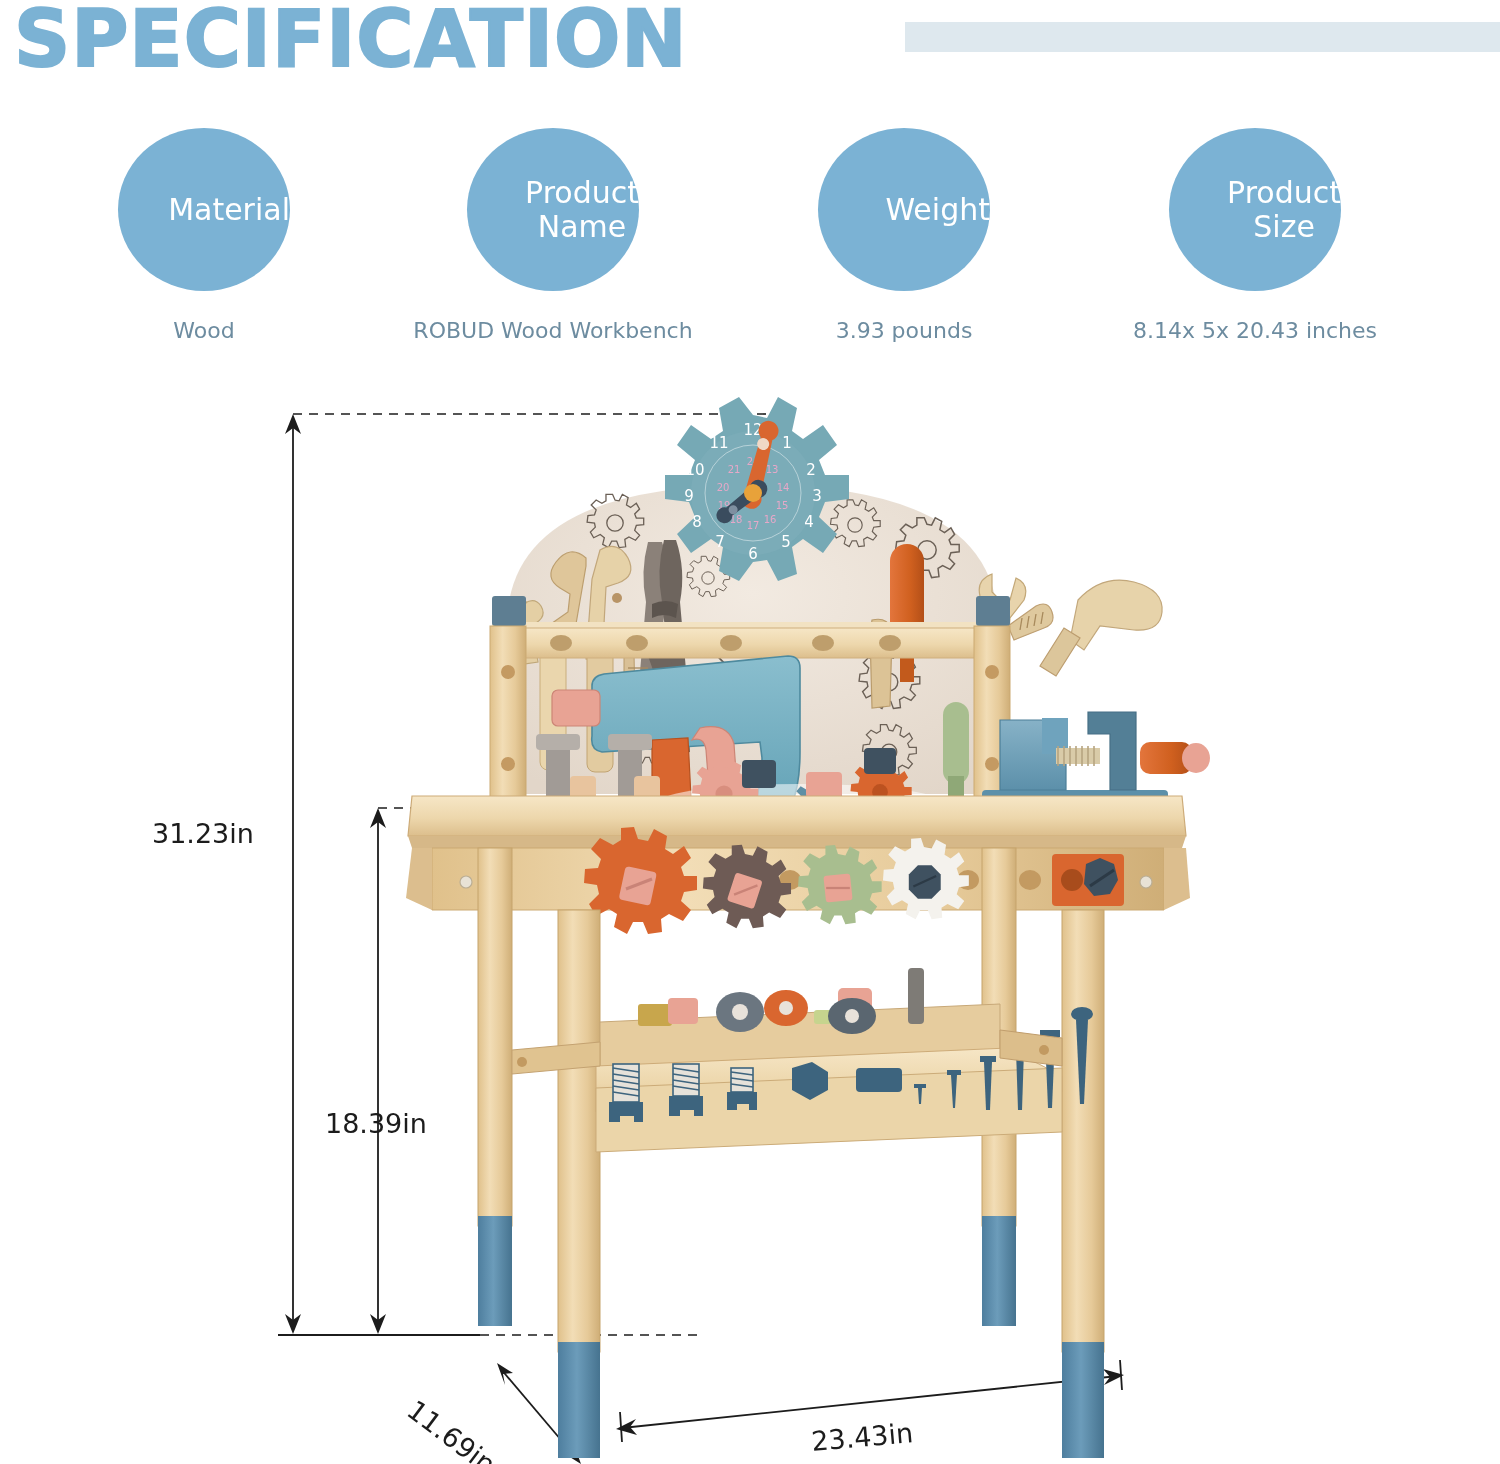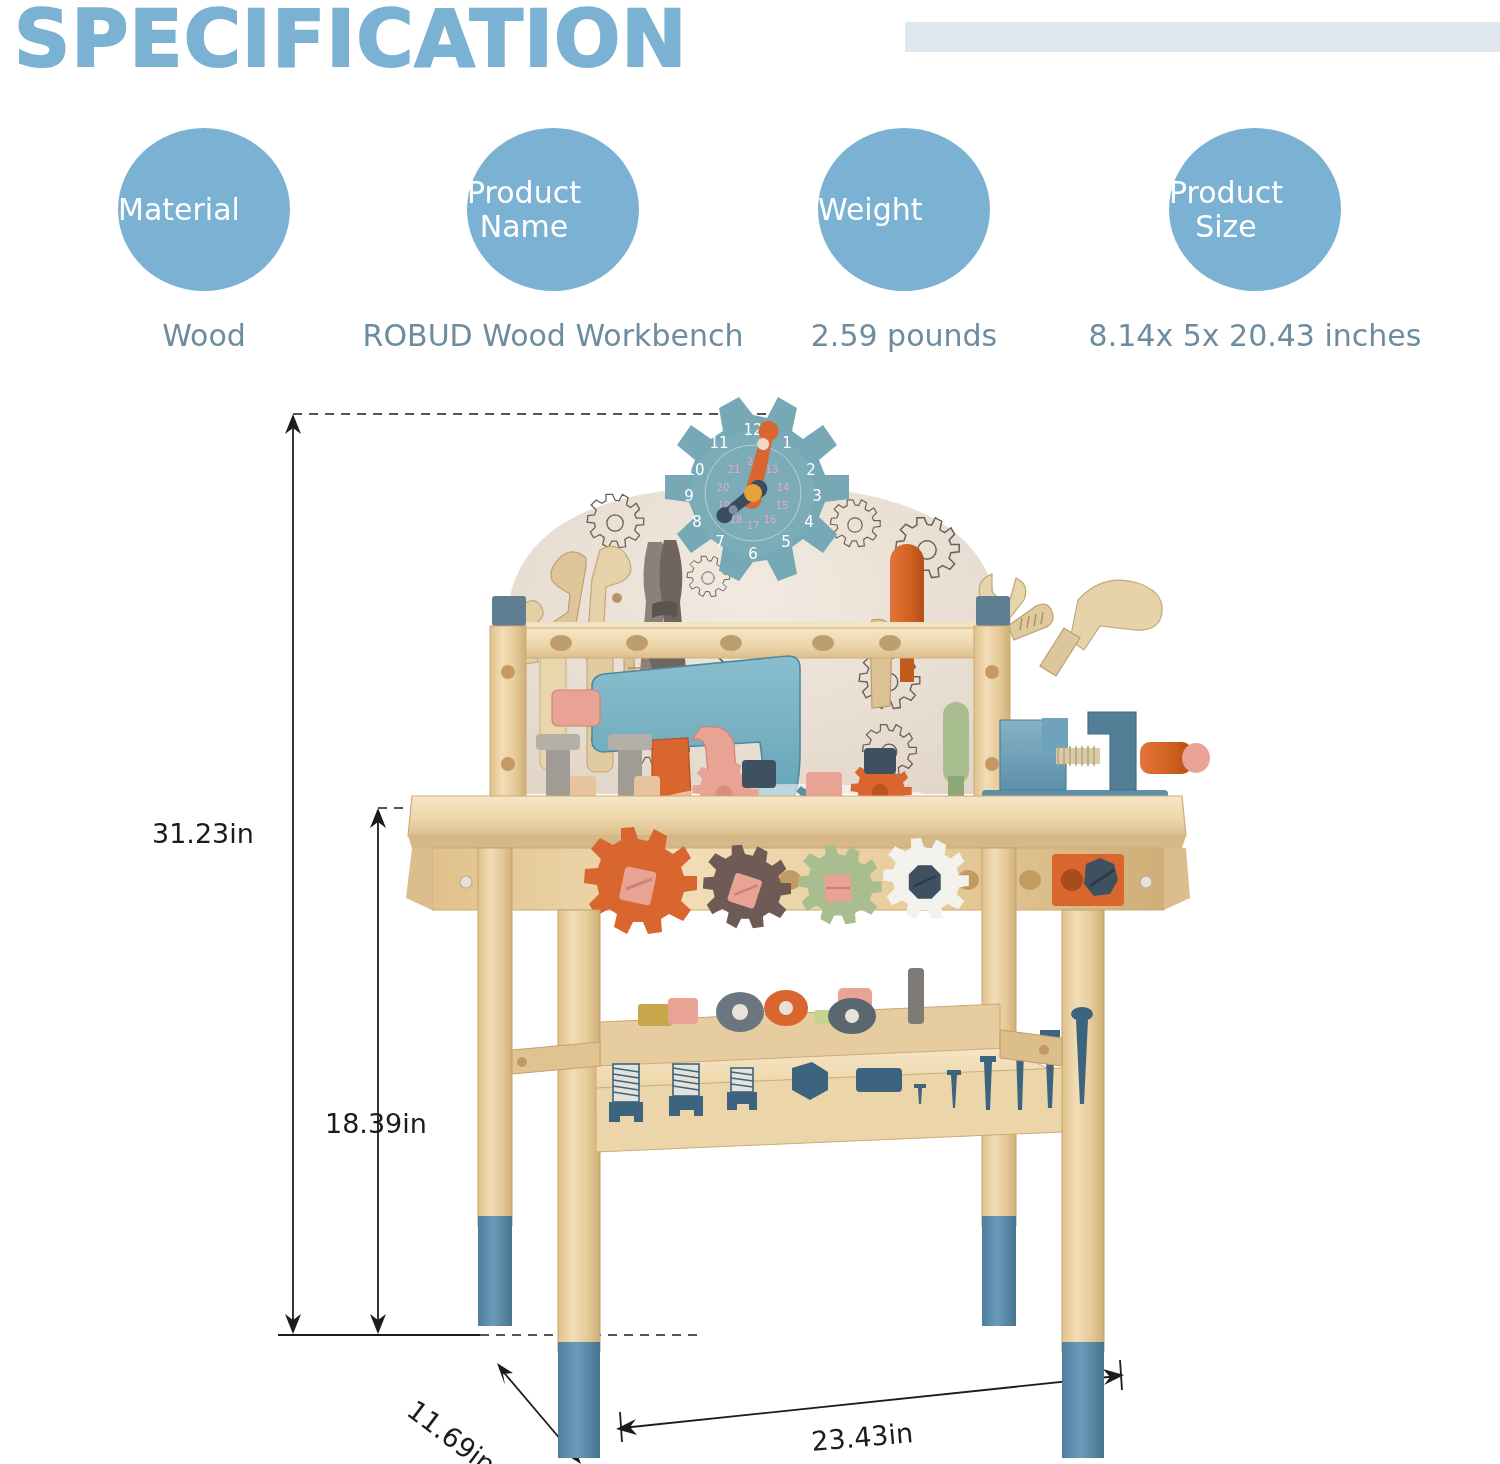--- a/index.html
+++ b/index.html
@@ -28,32 +28,32 @@
     background:#DEE8EE;
   }
 
   
   .spec-item { position:absolute; top:128px; }
   .spec-circle {
     position:absolute; left:50%; transform:translateX(-50%);
     width:172px; height:163px;
     border-radius:50%;
     background:#7BB2D4;
-    display:flex; align-items:center; justify-content:flex-start;
+    display:flex; align-items:center; justify-content:flex-end;
     text-align:center;
     color:#ffffff;
     font-size:30px; line-height:1.12;
     font-family:"DejaVu Sans", sans-serif;
   }
   .spec-value {
     position:absolute; top:190px; left:50%;
     transform:translateX(-50%);
     white-space:nowrap;
     color:#6D8CA0;
-    font-size:30px;
+    font-size:22px;
     font-family:"DejaVu Sans", sans-serif;
   }
 
   
   #product-stage {
     position:absolute; left:0; top:390px;
     width:1372px; height:1074px;
   }
 
   .dim-label {
@@ -84,21 +84,21 @@
   <div class="spec-circle">
     <span>Product<br>Name</span>
   </div>
   <div class="spec-value">ROBUD Wood Workbench</div>
 </div>
 
 <div class="spec-item" style="left:904px;">
   <div class="spec-circle">
     <span>Weight</span>
   </div>
-  <div class="spec-value">2.59 pounds</div>
+  <div class="spec-value">3.93 pounds</div>
 </div>
 
 <div class="spec-item" style="left:1255px;">
   <div class="spec-circle">
     <span>Product<br>Size</span>
   </div>
   <div class="spec-value">8.14x 5x 20.43 inches</div>
 </div>
 
 <div id="product-stage">

